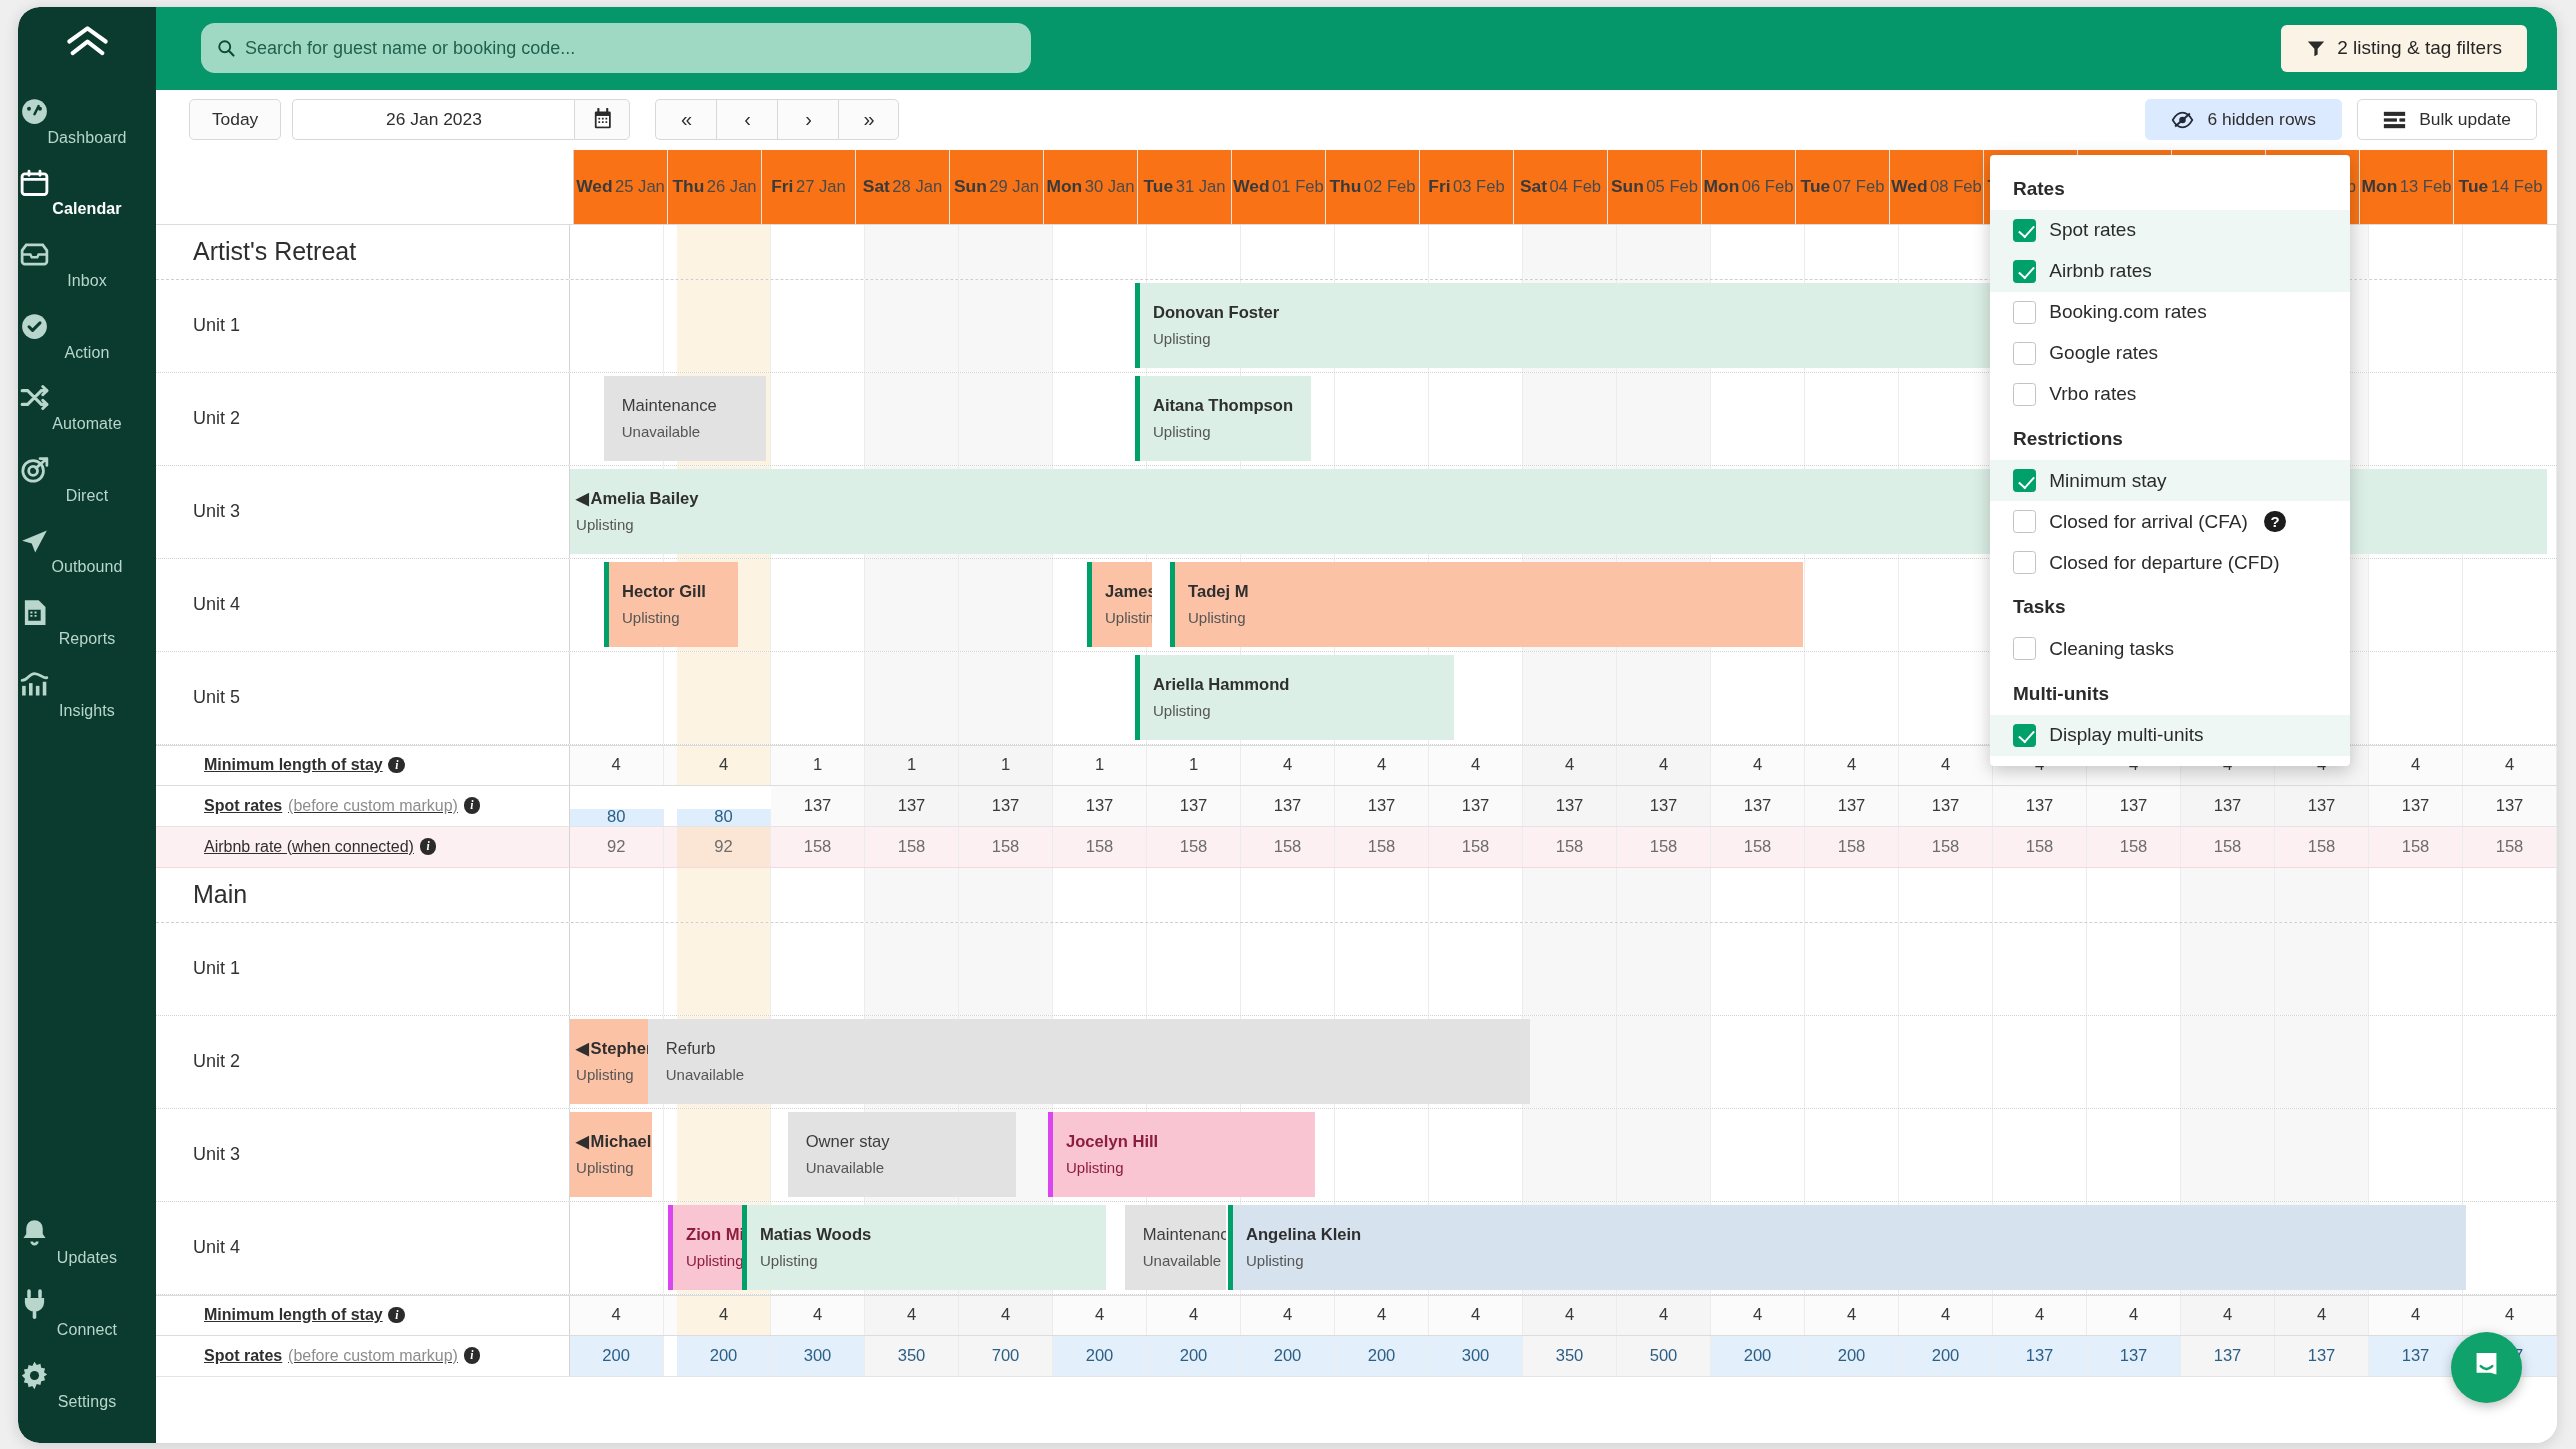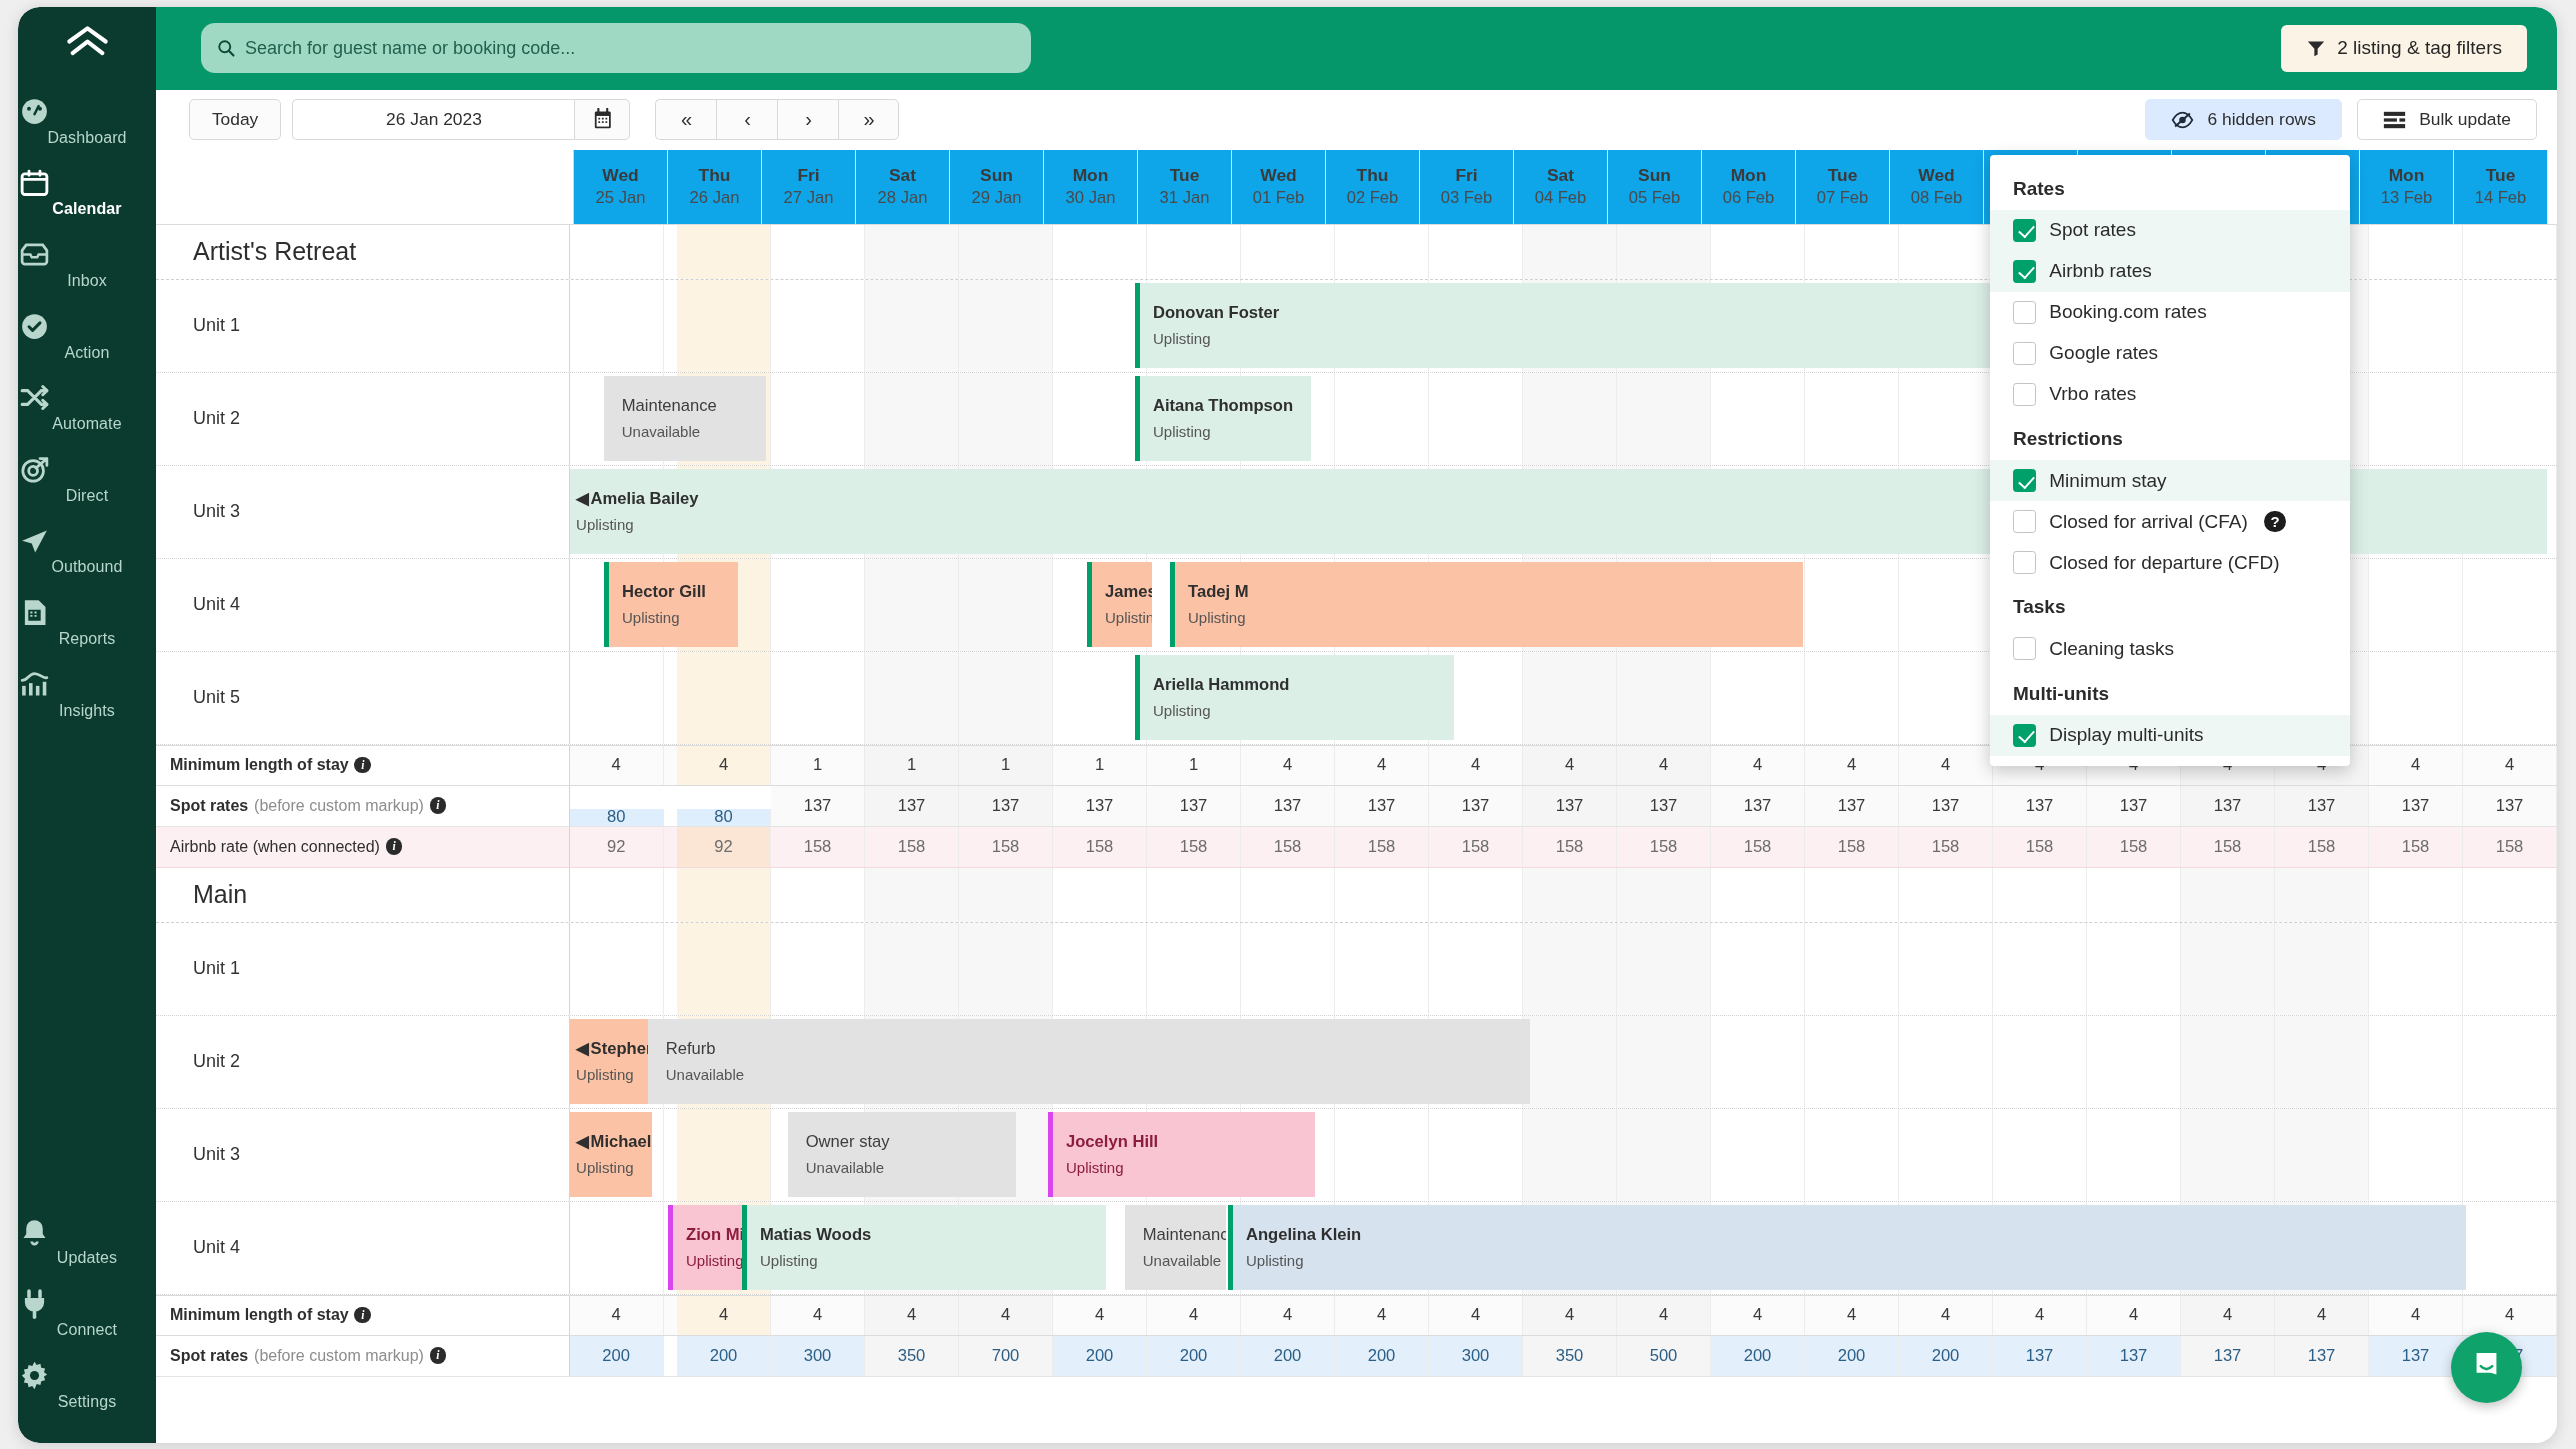--- a/index.html
+++ b/index.html
@@ -59,22 +59,22 @@
 
   
   .cal { position:absolute; left:138px; top:143px; right:0; bottom:0;
     background:#fff; overflow:hidden; }
   .rowlabelw { width:418px; }
   .grid { position:relative; width:100%; height:100%; }
 
   .hdr { display:flex; height:75px; border-bottom:1.7px solid #dcdcdc; }
   .hdr .rowlabelw { border-right:1.7px solid #d4d4d4; background:#fff; }
   .daycol { width:94px; flex:0 0 94px; border-right:0.8px solid #e6e6e6;
-    display:flex; flex-direction:column; align-items:center; justify-content:center;
-    gap:2.5px; background:#0ea5e9; }
+    display:flex; flex-direction:row; align-items:center; justify-content:center;
+    gap:2.5px; background:#f97316; }
   .daycol .dw { font-size:17.4px; font-weight:700; color:#3a3a3a; }
   .daycol .dd { font-size:16.6px; color:#4a4a4a; }
 
   .row { display:flex; position:relative; }
   .row .rowlabelw { border-right:1.7px solid #d4d4d4; display:flex; align-items:center;
     padding-left:37px; font-size:18px; color:#333; background:#fff; z-index:6; }
   .cells { display:flex; position:relative; flex:1 1 auto; }
   .cell { width:94px; flex:0 0 94px; border-right:0.8px solid #ececec; }
   .cell.we { background:#f7f7f7; }
   .cell.today { background:#fdf3e2; }
@@ -96,22 +96,22 @@
   .bar.pink  { background:#f9c5d3; border-left:5px solid #d946ef;margin-left:20px; }
   .bar.pink .nm,.bar.pink .sb { color:#8c1d3c; }
   .bar.blue  { background:#d6e3ef; border-left:5px solid #00a06b; }
   .bar.grey  { background:#e2e2e2; border-left:none; padding-left:18px; }
   .bar.grey .nm { font-weight:400; color:#3d3d3d; }
   .bar.noleft { border-left:none; padding-left:8.3px; }
   .arrowL { display:inline-block; margin-right:1.7px; }
 
   
   .r-rate { height:41px; font-size:16.6px; }
-  .r-rate .rowlabelw { padding-left:14px; font-size:16px; font-weight:700; color:#2f2f2f;
-    gap:5.8px; }
+  .r-rate .rowlabelw { padding-left:48px; font-size:16px; font-weight:700; color:#2f2f2f;
+    gap:5.8px;text-decoration:underline; }
   .r-rate .rowlabelw .sub { font-weight:400; color:#8d8d8d; }
   .r-rate .cell { display:flex; align-items:center; justify-content:center; color:#3a3a3a; }
   .r-mls { background:#fbfbfb; border-bottom:0.8px solid #dcdcdc; border-top:0.8px solid #dcdcdc;}
   .r-mls .cell { background:#fbfbfb; }
   .r-mls .cell.we { background:#f5f5f5; }
   .r-mls .cell.today { background:#fdf3e2; }
   .r-spot { border-bottom:0.8px solid #e4e4e4; }
   .r-spot .cell { background:#fafafa; }
   .r-spot .cell.we { background:#f5f5f5; }
   .r-spot .cell.hl { background:#dfeefc; color:#2c5f86;margin-top:23px; }

